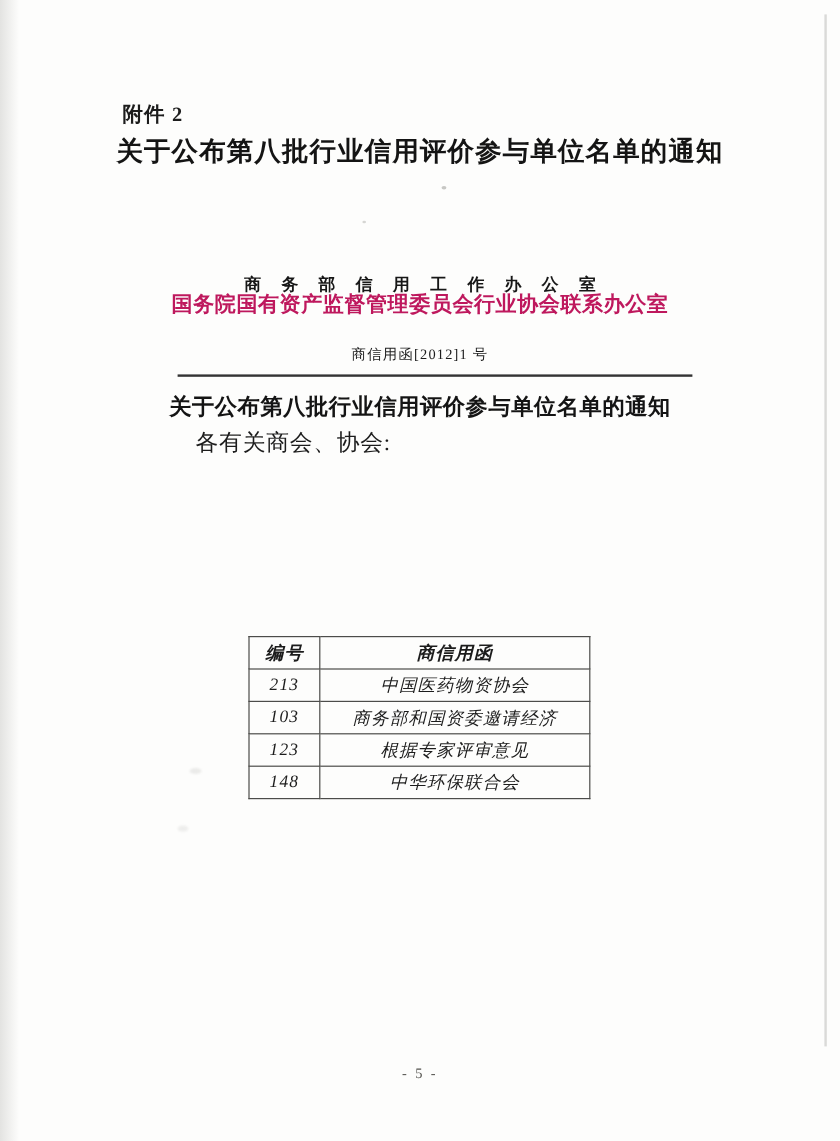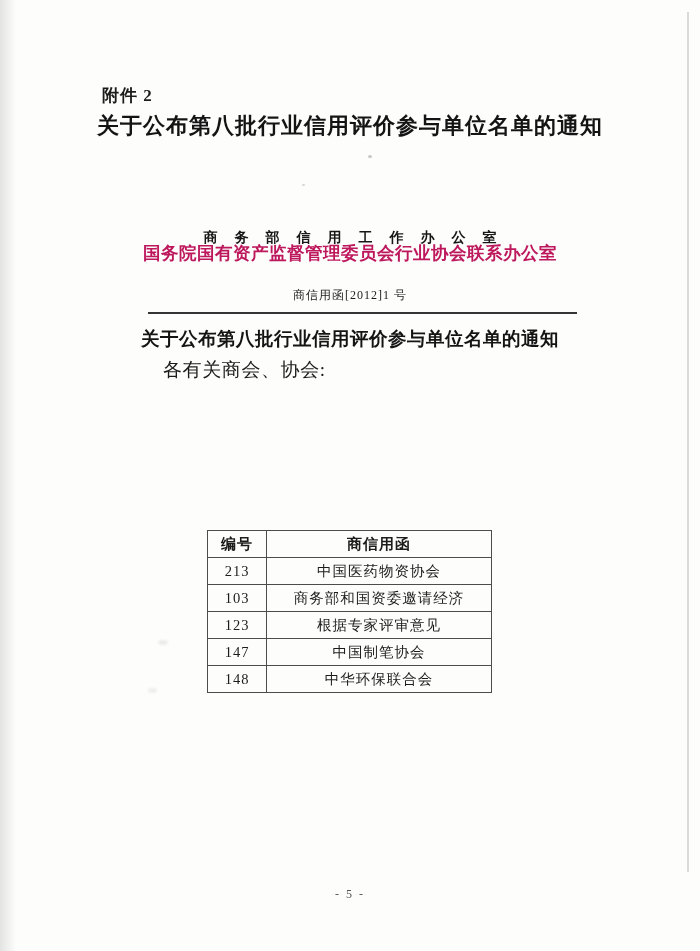--- a/index.html
+++ b/index.html
@@ -57,21 +57,21 @@
   .body-text .para { text-indent:2em; }
 
   table.units {
     position:absolute; left:207px; top:530px;
     border-collapse:collapse; table-layout:fixed;
   }
   table.units td, table.units th {
     border:1px solid #4c4c4a;
     height:26px; padding:0 4px;
     text-align:center; vertical-align:middle;
-    font-size:14.5px; letter-spacing:1px; font-weight:normal;
+    font-size:14.5px; letter-spacing:1px; font-weight:normal;font-style:italic;
   }
   table.units th { font-weight:bold; font-size:15px; }
   .col-id { width:59px; }
   .col-name { width:225px; }
 
   .page-number {
     position:absolute; left:0; top:887px; width:700px;
     text-align:center; font-size:12px; letter-spacing:2px; color:#55544f;
   }
 </style>
@@ -119,24 +119,20 @@
     </tr>
     <tr>
       <td>103</td>
       <td>商务部和国资委邀请经济</td>
     </tr>
     <tr>
       <td>123</td>
       <td>根据专家评审意见</td>
     </tr>
     <tr>
-      <td>147</td>
-      <td>中国制笔协会</td>
-    </tr>
-    <tr>
       <td>148</td>
       <td>中华环保联合会</td>
     </tr>
   </tbody>
     </table>
 
   <div class="page-number">- 5 -</div>
 
 </div>
 

